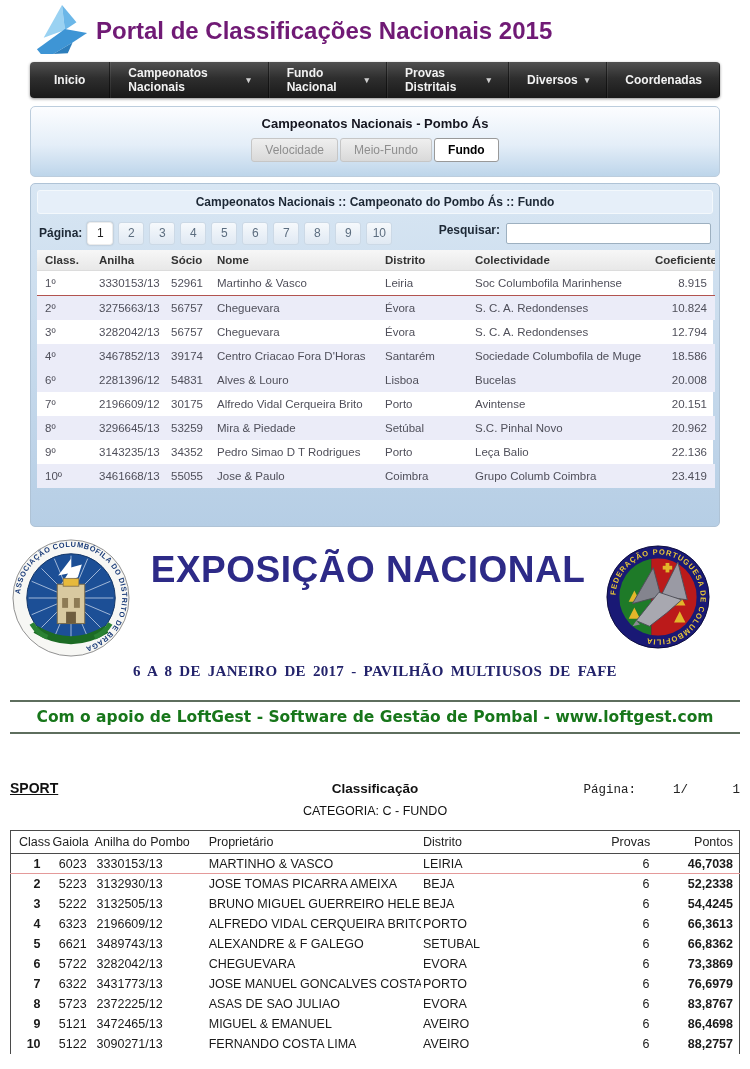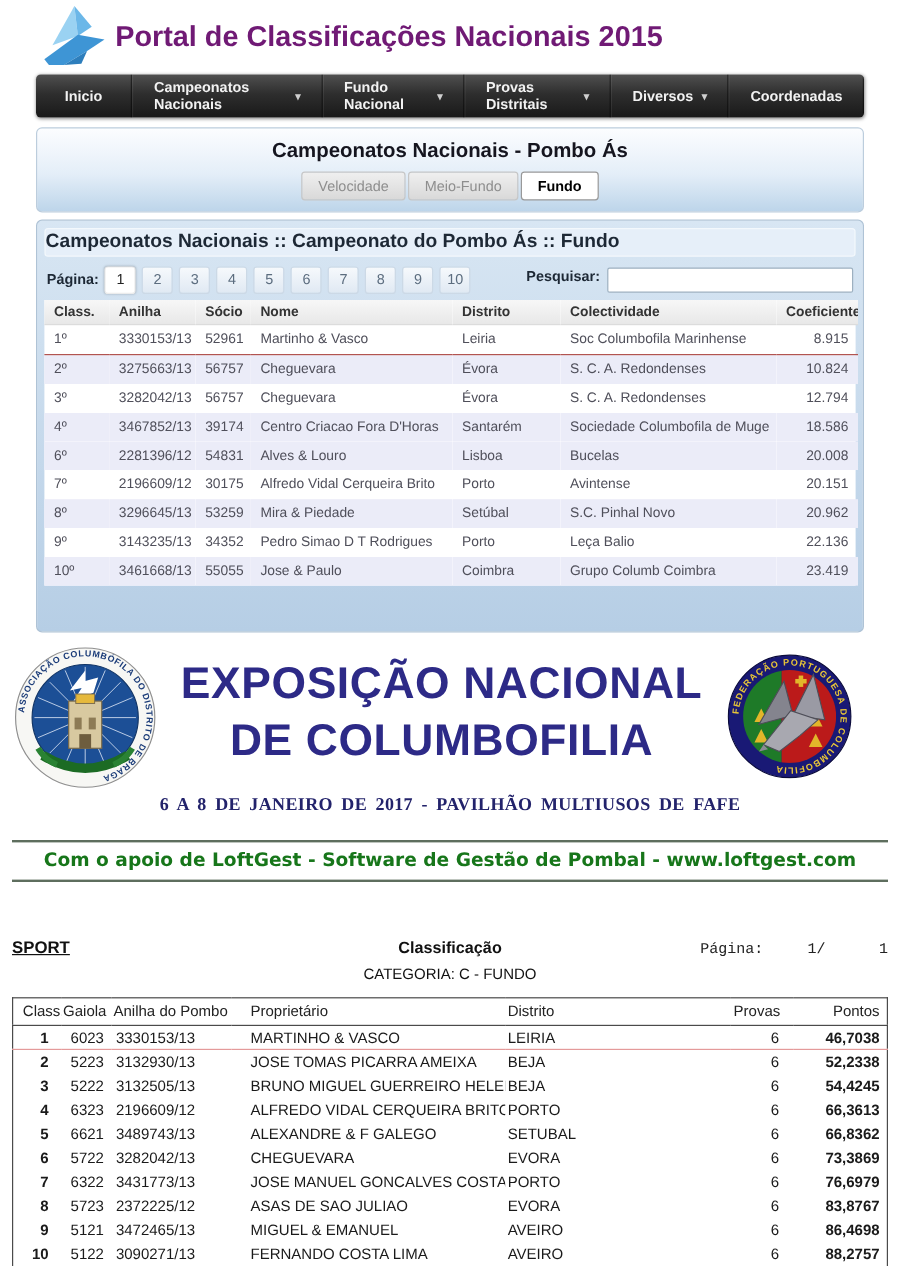--- a/index.html
+++ b/index.html
@@ -18,30 +18,30 @@
     display:flex; align-items:stretch; box-shadow:0 1px 3px rgba(0,0,0,.45); }
   .nav-item { display:flex; align-items:center; padding:0 17px; color:#f2f2f2;
     font-size:12px; font-weight:bold; cursor:pointer;
     border-right:1px solid rgba(0,0,0,.5); border-left:1px solid rgba(255,255,255,.07); }
   .nav-item:first-child { border-left:none; padding:0 24px; }
   .caret { font-size:9px; margin-left:7px; color:#cfcfcf; }
 
   
   .panel-one { margin:8px 30px 0; height:71px; border:1px solid #bccddd; border-radius:5px;
     background:linear-gradient(#fcfdff,#e4eef8 55%,#bdd5ea); text-align:center; padding-top:9px; }
-  .panel-one-title { font-size:17px; font-weight:bold; color:#15151f; }
+  .panel-one-title { font-size:13px; font-weight:bold; color:#15151f; }
   .tab-group { margin-top:7px; display:inline-flex; gap:2px; }
   .tab { padding:4px 13px; font-size:12px; border-radius:3px; cursor:pointer; }
   .tab-inactive { background:linear-gradient(#efefef,#d9d9d9); color:#8e8e8e; border:1px solid #c6c6c6; }
   .tab-active { background:#fff; color:#000; font-weight:bold; border:1px solid #999; }
 
   .panel-two { margin:6px 30px 0; height:344px; border:1px solid #afc3d6; border-radius:5px;
     background:linear-gradient(#d8e6f3,#b6cee5); padding:6px; }
-  .breadcrumb-bar { height:24px; line-height:22px; background:#e6eff9;
-    border:1px solid #f3f8fc; border-radius:3px; font-size:16px; font-weight:bold; color:#1d2835; }
+  .breadcrumb-bar { height:24px; line-height:22px; text-align:center; background:#e6eff9;
+    border:1px solid #f3f8fc; border-radius:3px; font-size:12px; font-weight:bold; color:#1d2835; }
   .pag-row { display:flex; align-items:center; margin:6px 2px 4px; height:26px; }
   .pag-label { font-size:12px; font-weight:bold; color:#1d2835; }
   .page-list { display:flex; }
   .page-btn { min-width:26px; height:23px; margin-left:5px; padding:0 4px; font-size:12px;
     border-radius:3px; display:flex; align-items:center; justify-content:center; cursor:pointer; }
   .page-active { background:#fff; color:#222; border:1px solid #ececec; box-shadow:0 0 2px rgba(0,0,0,.25); }
   .page-idle { background:linear-gradient(#f6f9fc,#e0e9f3); color:#5c6d7f; border:1px solid #ccd9e6; }
   .search-wrap { margin-left:auto; display:flex; align-items:flex-start; }
   .search-label { font-size:12px; font-weight:bold; color:#1d2835; margin-right:6px; }
   .search-input { width:205px; height:21px; border:1px solid #9db0c0; border-radius:2px;
@@ -308,21 +308,20 @@
     <path d="M20,86 Q26,96 36,100" stroke="#2a8233" stroke-width="5" fill="none"></path>
     <path d="M100,86 Q94,96 84,100" stroke="#2a8233" stroke-width="5" fill="none"></path>
     <defs>
         <path id="circ-left" d="M 8,60 A 52,52 0 1 1 8,60.01"></path>
       </defs>
     <text class="badge-ring-text"><textPath href="#circ-left" startOffset="4">ASSOCIAÇÃO COLUMBÓFILA DO DISTRITO DE BRAGA</textPath></text>
   </svg>
 
   <div class="poster-center">
     <div class="poster-title">EXPOSIÇÃO NACIONAL</div>
-    <div class="poster-title">DE COLUMBOFILIA</div>
   </div>
 
   <svg class="badge-right-svg" viewBox="0 0 110 110">
     <circle cx="55" cy="55" r="54" fill="#191975" stroke="#0b0b3b" stroke-width="1"></circle>
     <defs>
       <clipPath id="fcirc">
           <circle cx="55" cy="55" r="41"></circle>
         </clipPath>
       <path id="circ-right" d="M 10,55 A 45,45 0 1 1 10,55.01"></path>
     </defs>

